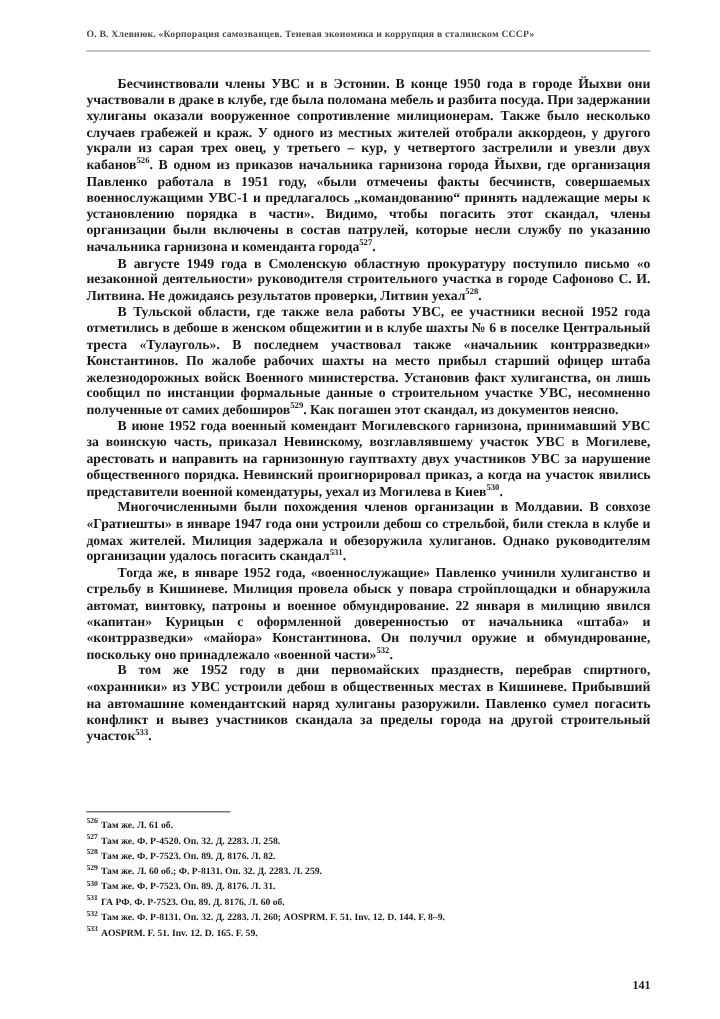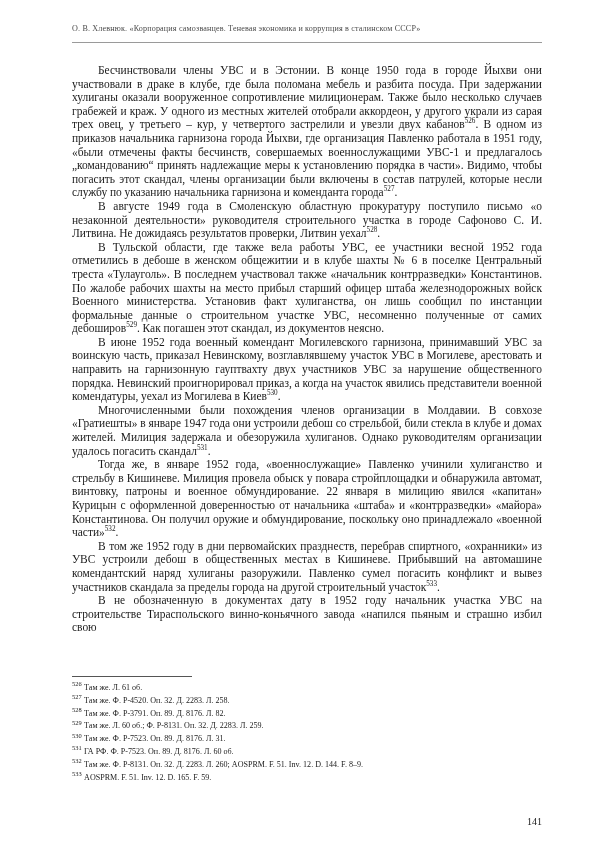--- a/index.html
+++ b/index.html
@@ -14,20 +14,21 @@
     color: #1a1a1a;
     position: relative;
     overflow: hidden;
   }
   .page {
     position: relative;
     width: 600px;
     height: 849px;
     box-sizing: border-box;
     padding: 0;
+    font-weight: bold;
   }
   
   .runhead {
     position: absolute;
     left: 72px;
     right: 58px;
     top: 24px;
     font-size: 8.1px;
     letter-spacing: 0.02em;
     color: #4a4a4a;
@@ -120,30 +121,29 @@
     <p class="para"><span>В Тульской области, где также вела работы УВС, ее участники весной 1952 года отметились в дебоше в женском общежитии и в клубе шахты № 6 в поселке Центральный треста «Тулауголь». В последнем участвовал также «начальник контрразведки» Константинов. По жалобе рабочих шахты на место прибыл старший офицер штаба железнодорожных войск Военного министерства. Установив факт хулиганства, он лишь сообщил по инстанции формальные данные о строительном участке УВС, несомненно полученные от самих дебоширов</span><sup class="fnref">529</sup><span>. Как погашен этот скандал, из документов неясно.</span></p>
 
     <p class="para"><span>В июне 1952 года военный комендант Могилевского гарнизона, принимавший УВС за воинскую часть, приказал Невинскому, возглавлявшему участок УВС в Могилеве, арестовать и направить на гарнизонную гауптвахту двух участников УВС за нарушение общественного порядка. Невинский проигнорировал приказ, а когда на участок явились представители военной комендатуры, уехал из Могилева в Киев</span><sup class="fnref">530</sup><span>.</span></p>
 
     <p class="para"><span>Многочисленными были похождения членов организации в Молдавии. В совхозе «Гратиешты» в январе 1947 года они устроили дебош со стрельбой, били стекла в клубе и домах жителей. Милиция задержала и обезоружила хулиганов. Однако руководителям организации удалось погасить скандал</span><sup class="fnref">531</sup><span>.</span></p>
 
     <p class="para"><span>Тогда же, в январе 1952 года, «военнослужащие» Павленко учинили хулиганство и стрельбу в Кишиневе. Милиция провела обыск у повара стройплощадки и обнаружила автомат, винтовку, патроны и военное обмундирование. 22 января в милицию явился «капитан» Курицын с оформленной доверенностью от начальника «штаба» и «контрразведки» «майора» Константинова. Он получил оружие и обмундирование, поскольку оно принадлежало «военной части»</span><sup class="fnref">532</sup><span>.</span></p>
 
     <p class="para"><span>В том же 1952 году в дни первомайских празднеств, перебрав спиртного, «охранники» из УВС устроили дебош в общественных местах в Кишиневе. Прибывший на автомашине комендантский наряд хулиганы разоружили. Павленко сумел погасить конфликт и вывез участников скандала за пределы города на другой строительный участок</span><sup class="fnref">533</sup><span>.</span></p>
 
-    <p class="para"><span>В не обозначенную в документах дату в 1952 году начальник участка УВС на строительстве Тираспольского винно-коньячного завода «напился пьяным и страшно избил свою</span></p>
 
   </div>
 
   <div class="fn-rule"></div>
 
   <div class="footnotes">
     <p class="fn"><span class="num">526</span><span>Там же. Л. 61 об.</span></p>
     <p class="fn"><span class="num">527</span><span>Там же. Ф. Р-4520. Оп. 32. Д. 2283. Л. 258.</span></p>
-    <p class="fn"><span class="num">528</span><span>Там же. Ф. Р-3791. Оп. 89. Д. 8176. Л. 82.</span></p>
+    <p class="fn"><span class="num">528</span><span>Там же. Ф. Р-7523. Оп. 89. Д. 8176. Л. 82.</span></p>
     <p class="fn"><span class="num">529</span><span>Там же. Л. 60 об.; Ф. Р-8131. Оп. 32. Д. 2283. Л. 259.</span></p>
     <p class="fn"><span class="num">530</span><span>Там же. Ф. Р-7523. Оп. 89. Д. 8176. Л. 31.</span></p>
     <p class="fn"><span class="num">531</span><span>ГА РФ. Ф. Р-7523. Оп. 89. Д. 8176. Л. 60 об.</span></p>
     <p class="fn"><span class="num">532</span><span>Там же. Ф. Р-8131. Оп. 32. Д. 2283. Л. 260; AOSPRM. F. 51. Inv. 12. D. 144. F. 8–9.</span></p>
     <p class="fn"><span class="num">533</span><span>AOSPRM. F. 51. Inv. 12. D. 165. F. 59.</span></p>
   </div>
 
   <div class="folio">141</div>
 
 </div>

